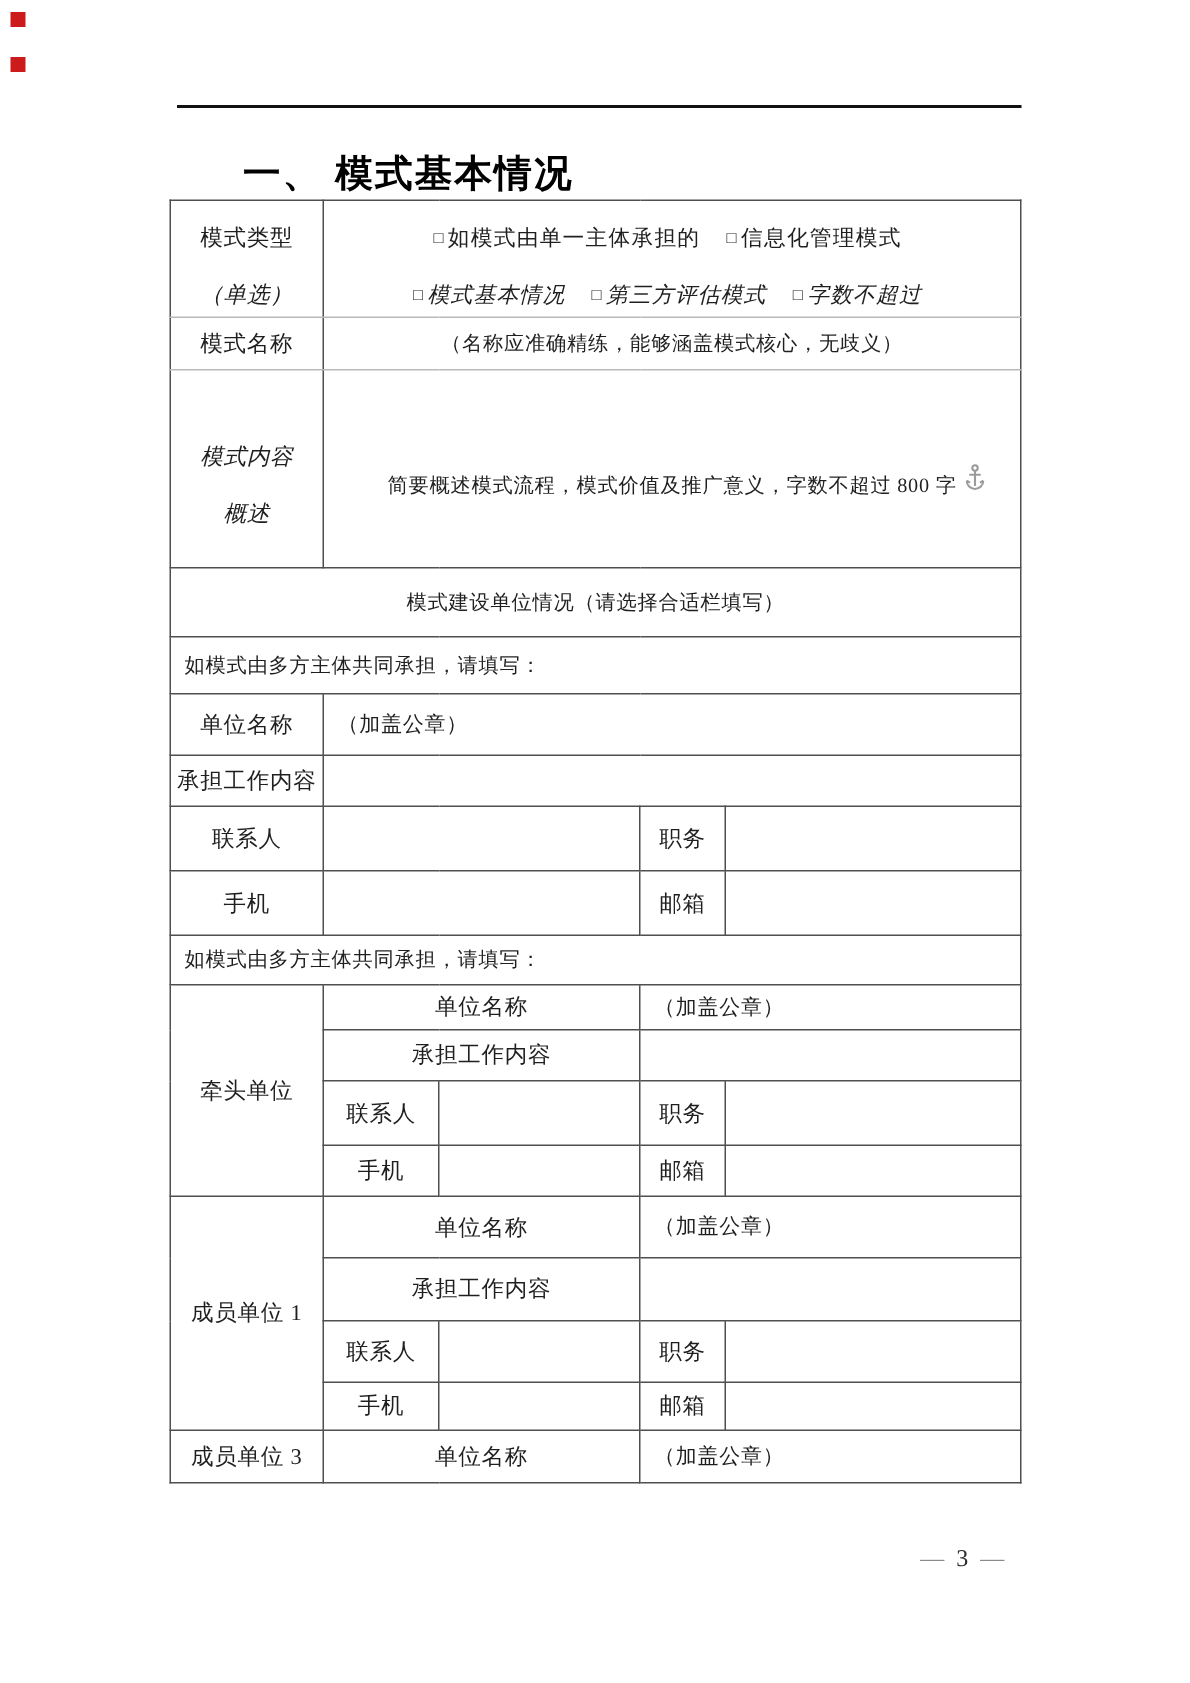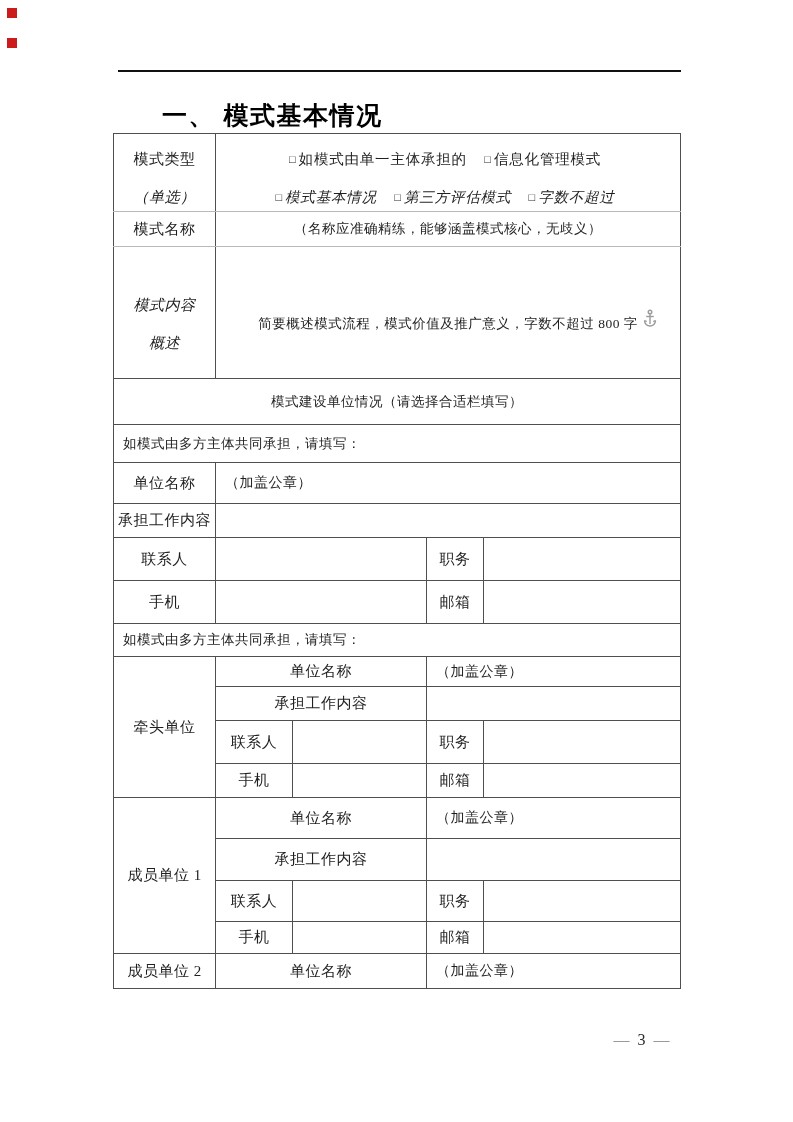--- a/index.html
+++ b/index.html
@@ -161,21 +161,21 @@
       <td></td>
     </tr>
     <tr style="height:32px">
       <td>手机</td>
       <td></td>
       <td>邮箱</td>
       <td></td>
     </tr>
 
     <tr style="height:35px">
-      <td>成员单位 2</td>
+      <td>成员单位 3</td>
       <td colspan="2">单位名称</td>
       <td colspan="2" class="left seal">（加盖公章）</td>
     </tr>
   </tbody>
     </table>
 
   <div class="anchor-wrap">
     <svg width="14" height="18" viewBox="0 0 14 18">
       <g fill="none" stroke="#9b9b9b" stroke-width="1.4">
         <circle cx="7" cy="3" r="1.8"></circle>

